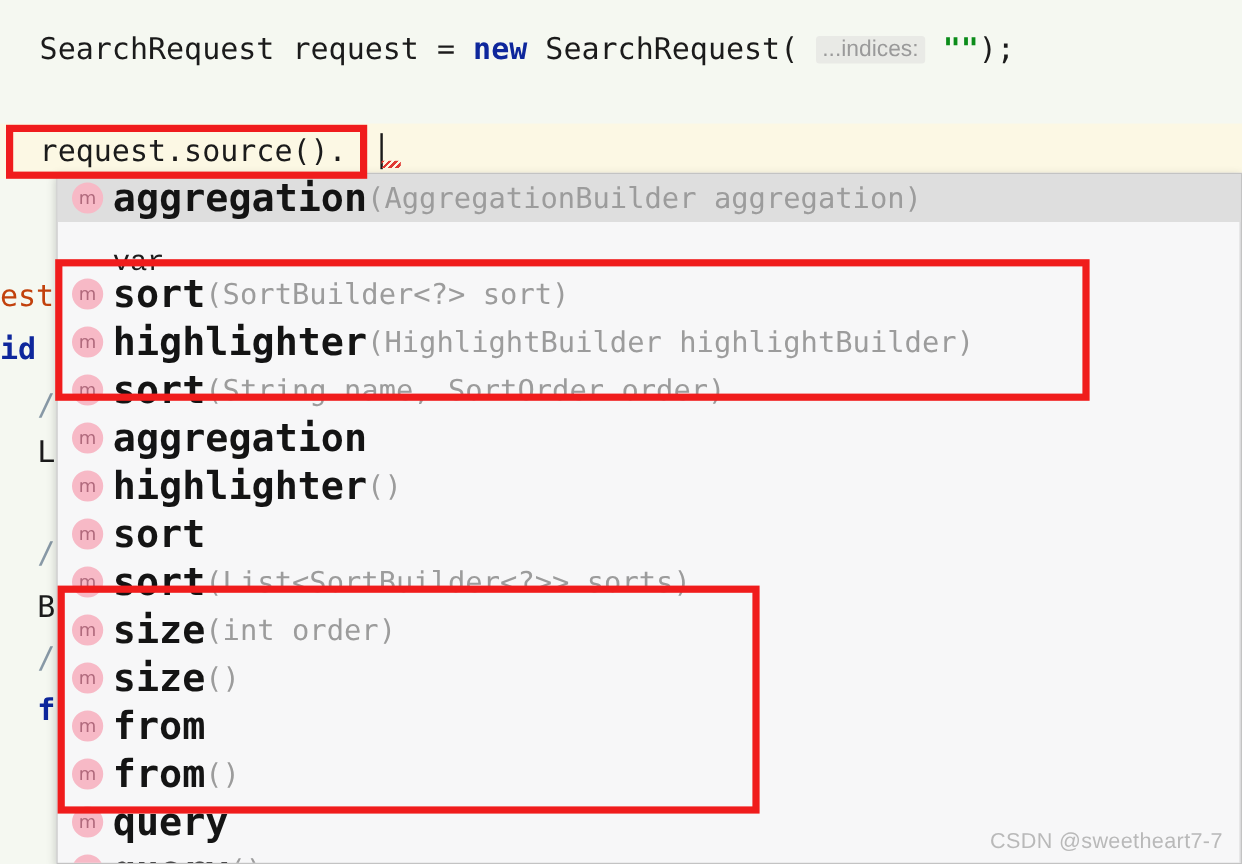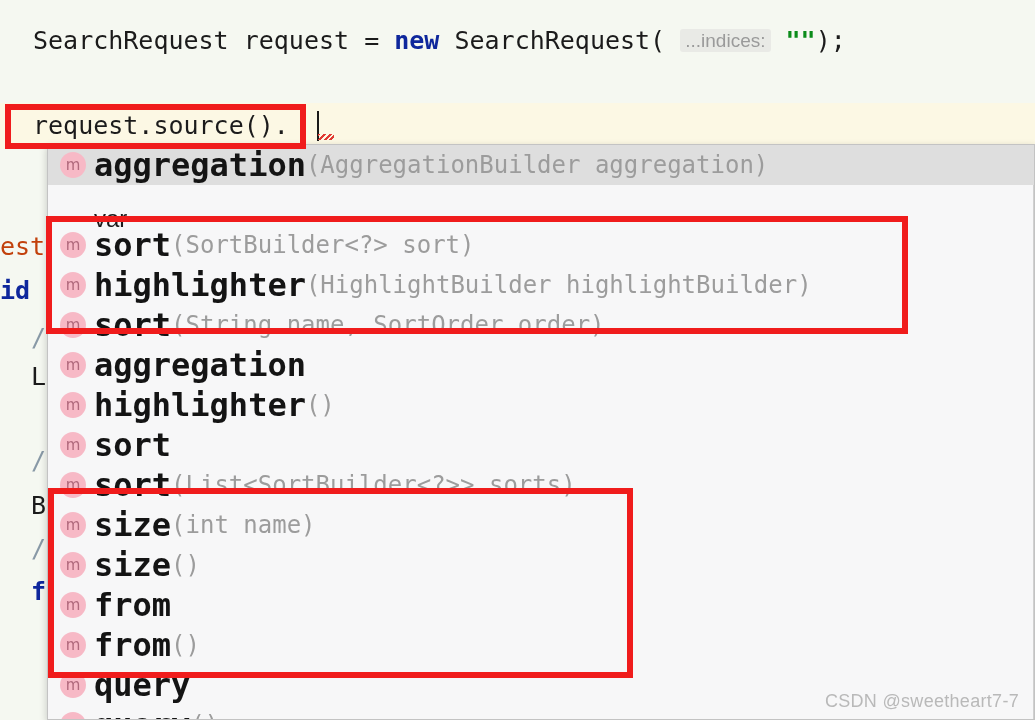--- a/index.html
+++ b/index.html
@@ -146,21 +146,21 @@
     font-weight: bold;
     color: #141414;
   }
   .msig {
     font-family: "DejaVu Sans Mono", "Liberation Mono", monospace;
     font-size: 24px;
     font-weight: normal;
     color: #9c9c9c;
   }
   .plainentry {
-    font-family: Liberation Sans, sans-serif;
+    font-family: Liberation Mono, monospace;
     font-size: 24px;
     color: #1b1b1b;
     margin-top: 28px;
   }
 
   
   .annot {
     position: absolute;
     border: 6px solid #f01c1c;
     box-sizing: border-box;
@@ -244,21 +244,21 @@
         <span class="mname">sort</span>
       </div>
       <div class="row">
         <span class="m-icon">m</span>
         <span class="mname">sort</span>
         <span class="msig">(List&lt;SortBuilder&lt;?&gt;&gt; sorts)</span>
       </div>
       <div class="row">
         <span class="m-icon">m</span>
         <span class="mname">size</span>
-        <span class="msig">(int name)</span>
+        <span class="msig">(int order)</span>
       </div>
       <div class="row">
         <span class="m-icon">m</span>
         <span class="mname">size</span>
         <span class="msig">()</span>
       </div>
       <div class="row">
         <span class="m-icon">m</span>
         <span class="mname">from</span>
       </div>

